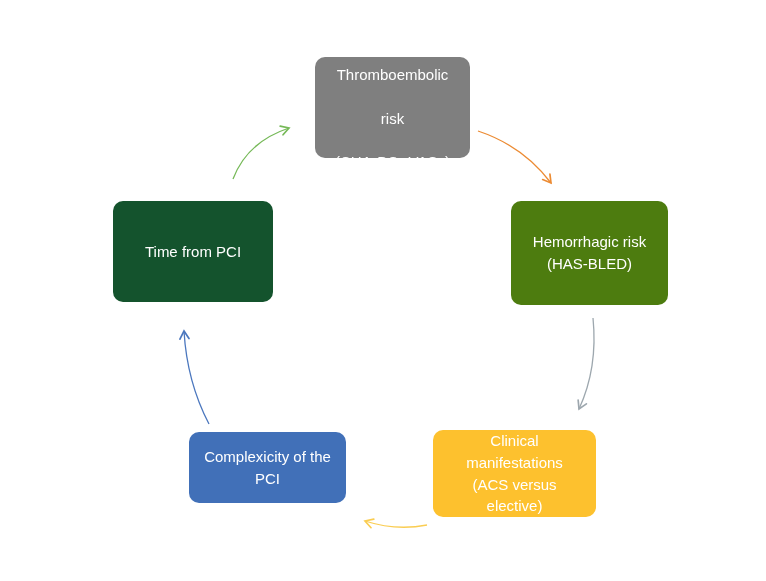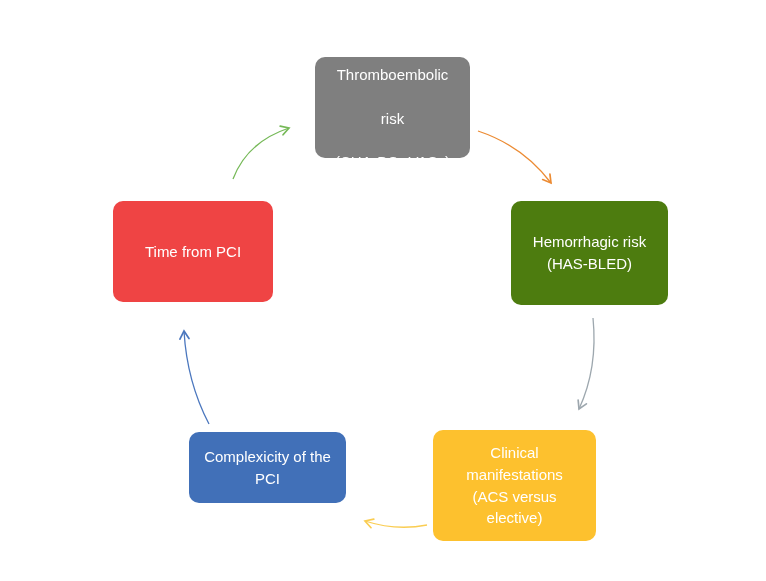--- a/index.html
+++ b/index.html
@@ -39,21 +39,21 @@
   .node-label {
     white-space: pre-line;
   }
   .node sub {
     font-size: 10px;
     line-height: 0;
   }
   
   .node-thromboembolic { left: 315px; top: 57px;  width: 155px; height: 101px; }
   .node-hemorrhagic    { left: 511px; top: 201px; width: 157px; height: 104px; }
-  .node-clinical       { left: 433px; top: 430px; width: 163px; height: 111px; }
+  .node-clinical       { left: 433px; top: 430px; width: 163px; height: 87px; }
   .node-complexity     { left: 189px; top: 432px; width: 157px; height: 71px;  }
   .node-time           { left: 113px; top: 201px; width: 160px; height: 101px; }
 </style>
 </head>
 <body>
 
 <div class="canvas">
 
   <svg class="arrow-layer" width="766" height="581" viewBox="0 0 766 581" xmlns="http://www.w3.org/2000/svg">
     <defs>
@@ -103,17 +103,17 @@
 manifestations
 (ACS versus
 elective)</div>
   </div>
 
   <div class="node node-complexity" style="background-color: rgb(65, 112, 184);">
     <div class="node-label">Complexicity of the
 PCI</div>
   </div>
 
-  <div class="node node-time" style="background-color: #ef4444;">
+  <div class="node node-time" style="background-color: #14532d;">
     <div class="node-label">Time from PCI</div>
   </div>
 
 </div>
 
 </body></html>

